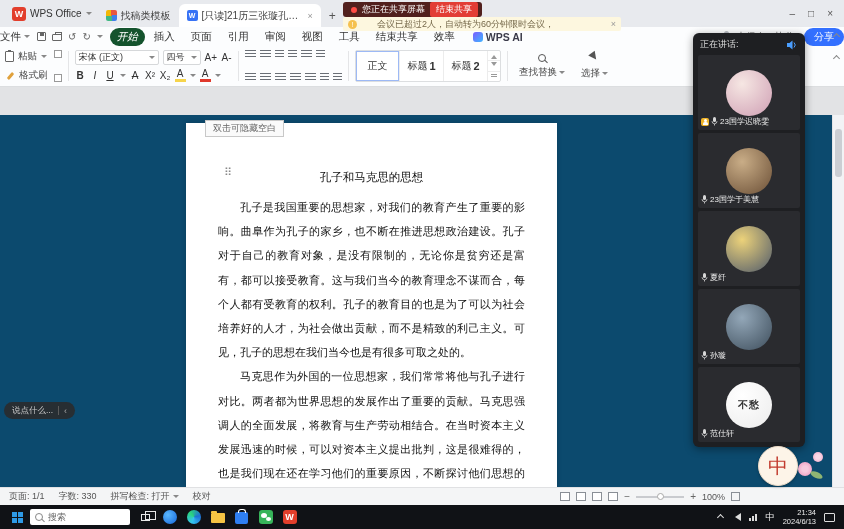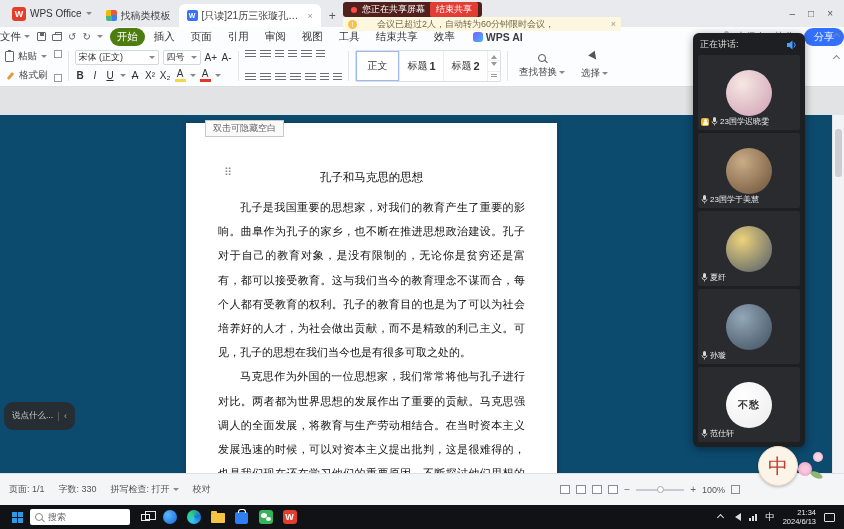--- a/index.html
+++ b/index.html
@@ -38,21 +38,21 @@
 .menubar{position:absolute;top:27px;left:0;right:0;height:19px;background:#fcfdfe;display:flex;align-items:center;padding:0 0;gap:7px;font-size:10.5px;color:#333;z-index:5;}
 .file-btn{display:flex;align-items:center;gap:3px;}
 .crt{width:0;height:0;border-left:3px solid transparent;border-right:3px solid transparent;border-top:3px solid #888;display:inline-block;}
 .qa{display:flex;align-items:center;gap:6px;color:#666;font-size:10px;}
 .icsave{width:9px;height:9px;border:1px solid #666;border-radius:1px;position:relative;display:inline-block;}
 .icsave::before{content:"";position:absolute;top:0;left:2px;width:4px;height:3px;background:#666;}
 .icprint{width:10px;height:7px;border:1px solid #666;border-radius:1px;position:relative;display:inline-block;margin-top:2px;}
 .icprint::before{content:"";position:absolute;top:-3px;left:2px;width:5px;height:2px;border:1px solid #666;border-bottom:none;}
 .menu-tabs{display:flex;align-items:center;gap:2px;}
 .mtab{padding:2px 7px;border-radius:9px;white-space:nowrap;}
-.mtab.active{background:#4d7c0f;color:#fff;}
+.mtab.active{background:#14532d;color:#fff;font-style:italic;}
 .wps-ai{display:flex;align-items:center;gap:3px;font-weight:bold;color:#3b3b4a;margin-left:4px;white-space:nowrap;}
 .ai-ic{width:10px;height:10px;border-radius:3px;background:linear-gradient(135deg,#7b5cff,#3fb6ff);}
 .menu-right{margin-left:auto;display:flex;align-items:center;gap:9px;font-size:10px;color:#666;}
 .cloud{width:11px;height:6px;background:#b8bcc2;border-radius:4px;position:relative;display:inline-block;}
 .cloud::before{content:"";position:absolute;left:2px;top:-3px;width:5px;height:5px;background:#b8bcc2;border-radius:50%;}
 .unsaved{display:flex;align-items:center;gap:3px;}
 .share-pill{background:#3370ff;color:#fff;padding:2px 10px;border-radius:10px;}
 .bar-chev{position:absolute;right:5px;top:7px;width:5px;height:5px;border-left:1.4px solid #888;border-top:1.4px solid #888;transform:rotate(45deg);}
 
 
@@ -101,21 +101,21 @@
 .blank-tip{position:absolute;left:205px;top:5px;background:#fafafa;border:1px solid #c8c8c8;color:#666;font-size:9px;padding:1px 7px;z-index:8;}
 .page{position:absolute;left:186px;top:8px;width:371px;bottom:0;background:#fff;box-shadow:0 0 5px rgba(0,0,0,.18);}
 .page-inner{padding:42px 32px 0 32px;}
 .doc-title{font-size:11.5px;font-weight:400;text-align:center;margin:0 0 6px;line-height:24px;font-family:"Liberation Serif",serif;color:#111;}
 .doc-p{margin:0;font-size:11px;line-height:24.2px;text-align:justify;text-indent:2em;font-family:"Liberation Serif",serif;color:#111;}
 .drag-handle{position:absolute;left:38px;top:44px;color:#888;font-size:11px;line-height:1;}
 .right-strip{position:absolute;right:0;top:0;bottom:0;width:12px;background:#f2f3f5;border-left:1px solid #e4e5e7;display:flex;flex-direction:column;align-items:center;}
 .scroll-thumb{width:7px;height:48px;background:#cbced3;border-radius:3px;margin-top:14px;}
 
 
-.statusbar{position:absolute;left:0;right:0;bottom:24px;height:32px;background:#f4f5f6;border-top:1px solid #e0e1e3;display:flex;align-items:center;padding:0 9px;font-size:9px;color:#555;gap:14px;z-index:5;}
+.statusbar{position:absolute;left:0;right:0;bottom:24px;height:18px;background:#f4f5f6;border-top:1px solid #e0e1e3;display:flex;align-items:center;padding:0 9px;font-size:9px;color:#555;gap:14px;z-index:5;}
 .sb-item{display:flex;align-items:center;gap:3px;white-space:nowrap;}
 .sb-right{margin-left:auto;display:flex;align-items:center;gap:6px;margin-right:95px;}
 .vic{width:10px;height:9px;border:1px solid #8a8f96;background:#fff;}
 .zoom-sign{font-size:10px;color:#666;}
 .sl-track{width:48px;height:2px;background:#c9cbcf;position:relative;}
 .sl-thumb{position:absolute;left:21px;top:-3px;width:7px;height:7px;background:#fff;border:1px solid #a8a8a8;border-radius:50%;}
 .fsc{width:9px;height:9px;border:1px solid #8a8f96;}
 
 
 .taskbar{position:absolute;left:0;right:0;bottom:0;height:24px;background:#101216;display:flex;align-items:center;padding:0 5px;z-index:70;}
@@ -155,21 +155,21 @@
 .mp-head{display:flex;align-items:center;justify-content:space-between;color:#ddd;font-size:9px;padding:1px 2px 4px;}
 .mp-tile{position:relative;flex:1;background:#2a2b2f;margin-bottom:3px;border-radius:2px;display:flex;align-items:center;justify-content:center;}
 .mp-tile:last-child{margin-bottom:0;}
 .avatar{width:46px;height:46px;border-radius:50%;display:flex;align-items:center;justify-content:center;font-size:10px;font-weight:bold;letter-spacing:1px;color:#333;overflow:hidden;}
 .mp-name{position:absolute;left:3px;bottom:3px;display:flex;align-items:center;gap:2px;color:#eee;font-size:8px;white-space:nowrap;}
 .host-ic{width:8px;height:8px;background:#f0b429;border-radius:2px;position:relative;flex:0 0 auto;}
 .host-ic::before{content:"";position:absolute;left:2.5px;top:1px;width:3px;height:3px;background:#fff;border-radius:50%;}
 .host-ic::after{content:"";position:absolute;left:1.5px;bottom:1px;width:5px;height:2.5px;background:#fff;border-radius:2px 2px 0 0;}
 
 
-.chat-pill{position:absolute;left:4px;top:402px;height:28px;background:rgba(42,43,46,.92);border-radius:9px;display:flex;align-items:center;gap:5px;padding:0 8px;z-index:30;color:#c9c9c9;font-size:8.5px;}
+.chat-pill{position:absolute;left:4px;top:402px;height:17px;background:rgba(42,43,46,.92);border-radius:9px;display:flex;align-items:center;gap:5px;padding:0 8px;z-index:30;color:#c9c9c9;font-size:8.5px;}
 .cp-div{width:1px;height:9px;background:#5a5a5a;}
 .cp-arrow{color:#aaa;font-size:9px;}
 
 
 .emblem{position:absolute;left:750px;top:444px;width:88px;height:48px;z-index:50;}
 .em-circle{position:absolute;left:8px;top:2px;width:40px;height:40px;border-radius:50%;background:#fdf4e8;border:1px solid #eddcc8;display:flex;align-items:center;justify-content:center;color:#c23b2e;font-size:20px;font-family:"Liberation Serif",serif;box-shadow:0 1px 3px rgba(0,0,0,.25);}
 .em-flower{position:absolute;border-radius:50%;}
 .f1{left:48px;top:18px;width:14px;height:14px;background:radial-gradient(#f8c9dd 30%,#ef8fb8);}
 .f2{left:63px;top:8px;width:10px;height:10px;background:radial-gradient(#fbd9e7 30%,#f2a3c4);}
 .em-leaf{position:absolute;left:60px;top:28px;width:13px;height:6px;background:#8fb573;border-radius:50%;transform:rotate(25deg);}

